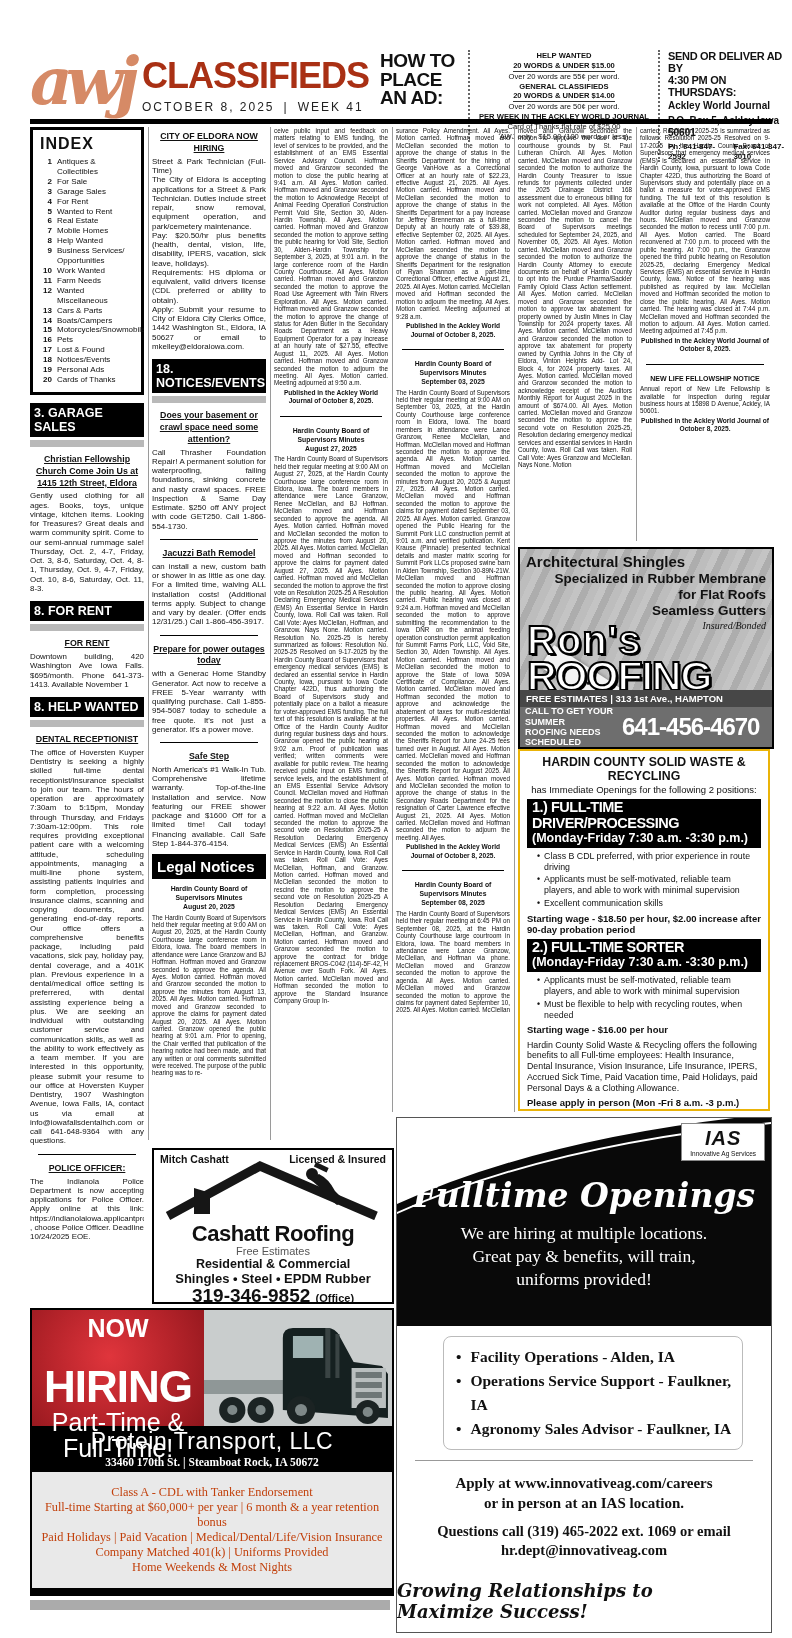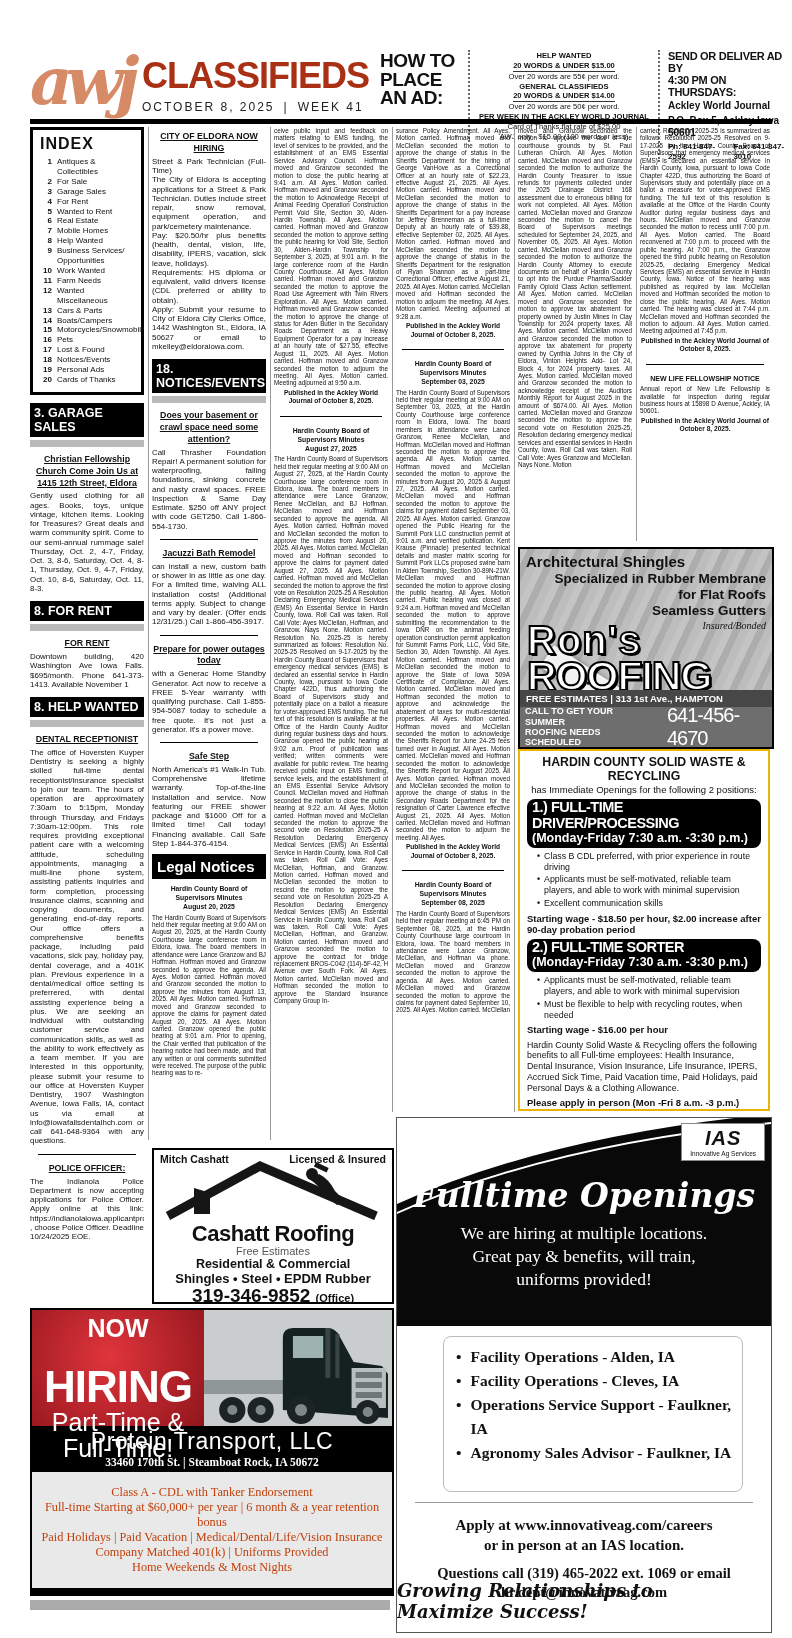--- a/index.html
+++ b/index.html
@@ -87,48 +87,48 @@
   .rons-band span{font-size:10.5px;font-weight:900;letter-spacing:2px;color:#111;white-space:nowrap;}
   .rons-brand{position:absolute;left:7px;top:74px;color:#fff;font-weight:900;line-height:.88;
               -webkit-text-stroke:2px #000;text-shadow:2px 2px 0 #000;}
   .rons-b1{font-size:40px;letter-spacing:1px;}
   .rons-b2{font-size:41px;letter-spacing:-1px;}
   .rons-freebar{position:absolute;left:0;right:0;bottom:40px;background:#474747;color:#fff;
                 font-weight:bold;font-size:9.5px;padding:3px 6px;}
   .rons-callbar{position:absolute;left:0;right:0;bottom:0;height:40px;background:#6e6e6e;color:#fff;
                 display:flex;align-items:center;gap:5px;padding:0 5px;}
   .rons-call{font-size:9px;font-weight:900;line-height:1.15;width:92px;flex:none;}
-  .rons-phone{font-size:20px;font-weight:400;letter-spacing:-1px;margin-left:45px;}
+  .rons-phone{font-size:24px;font-weight:700;letter-spacing:-1px;}
   
   .sw{position:absolute;left:518px;top:749px;width:252px;height:362px;border:2px solid #eab308;background:#fff;
       padding:5px 7px;box-sizing:border-box;overflow:hidden;}
   .sw-title{font-size:12.3px;font-weight:900;text-align:center;line-height:1.1;}
   .sw-sub{font-size:9.5px;text-align:center;margin:1px 0 4px 0;}
-  .sw-bar{background:#000;color:#fff;padding:1px 5px 3px 5px;margin:3px 0;border-radius:8px;}
+  .sw-bar{background:#000;color:#fff;padding:1px 5px 3px 5px;margin:3px 0;}
   .sw-bar .l1{font-size:14.5px;font-weight:900;letter-spacing:-.5px;line-height:1.1;}
   .sw-bar .l2{font-size:12.5px;font-weight:bold;line-height:1.05;}
   .sw-li{font-size:8.8px;line-height:1.22;display:flex;margin:2px 0 0 10px;}
   .sw-li:before{content:"•";font-weight:bold;margin-right:4px;}
   .sw-wage{font-size:9.5px;font-weight:bold;line-height:1.2;margin:4px 0;}
   .sw-ben{font-size:8.8px;line-height:1.22;margin:4px 0;}
   .sw-apply{font-size:9.5px;font-weight:bold;margin:4px 0 2px 0;}
   .sw-addr{font-size:8.8px;line-height:1.25;margin-left:16px;}
   
   .ias{position:absolute;left:396px;top:1117px;width:374px;height:514px;border:1px solid #555;
        background:#fff;overflow:hidden;font-family:"Liberation Serif",serif;}
   .ias-top{position:relative;height:208px;color:#fff;}
   .ias-top svg{position:absolute;left:0;top:0;width:100%;height:100%;}
   .ias-logo{position:absolute;right:6px;top:5px;background:#fff;border:1px solid #888;color:#111;
             padding:3px 8px;text-align:center;z-index:3;}
   .ias-logo .big{font-size:20px;font-weight:900;font-style:italic;font-family:"Liberation Sans",sans-serif;letter-spacing:1px;}
   .ias-logo .small{font-size:6.5px;font-family:"Liberation Sans",sans-serif;}
   .ias-script{position:absolute;left:0;right:0;top:58px;text-align:center;font-style:italic;font-weight:bold;
               font-size:33px;z-index:2;font-family:"DejaVu Serif",serif;}
   .ias-intro{position:absolute;left:0;right:0;top:104px;text-align:center;font-size:17.5px;line-height:1.3;z-index:2;}
-  .ias-list{margin:10px 28px 6px 46px;border:1px solid #bbb;border-radius:8px;padding:8px 6px 26px 12px;}
+  .ias-list{margin:10px 28px 6px 46px;border:1px solid #bbb;border-radius:8px;padding:8px 6px 8px 12px;}
   .ias-li{font-size:15.5px;font-weight:bold;line-height:1.55;display:flex;color:#111;}
   .ias-li:before{content:"•";margin-right:9px;}
   .ias-apply{text-align:center;font-size:15px;font-weight:bold;line-height:1.35;margin-top:12px;color:#111;}
   .ias-q{text-align:center;font-size:14.5px;font-weight:bold;line-height:1.35;margin-top:8px;color:#111;}
   .ias-tag{position:absolute;right:18px;bottom:10px;font-style:italic;font-weight:bold;font-size:18px;
            font-family:"DejaVu Serif",serif;color:#111;}
   .ias-rule{border-top:1px solid #999;margin:10px 18px 0 18px;}
 </style>
 </head>
 <body>
@@ -524,23 +524,20 @@
         <div>We are hiring at multiple locations.</div>
         <div>Great pay &amp; benefits, will train,</div>
         <div>uniforms provided!</div>
       </div>
     </div>
     <div class="ias-list">
       <div class="ias-li">
           <span>Facility Operations - Alden, IA</span>
         </div>
       <div class="ias-li">
-          <span>Facility Operations - Cleves, IA</span>
-        </div>
-      <div class="ias-li">
           <span>Operations Service Support - Faulkner, IA</span>
         </div>
       <div class="ias-li">
           <span>Agronomy Sales Advisor - Faulkner, IA</span>
         </div>
     </div>
     <div class="ias-rule"></div>
     <div class="ias-apply">
       <div>Apply at www.innovativeag.com/careers</div>
       <div>or in person at an IAS location.</div>

